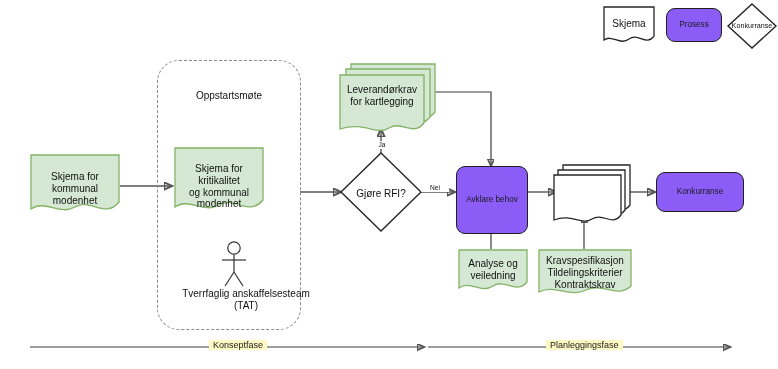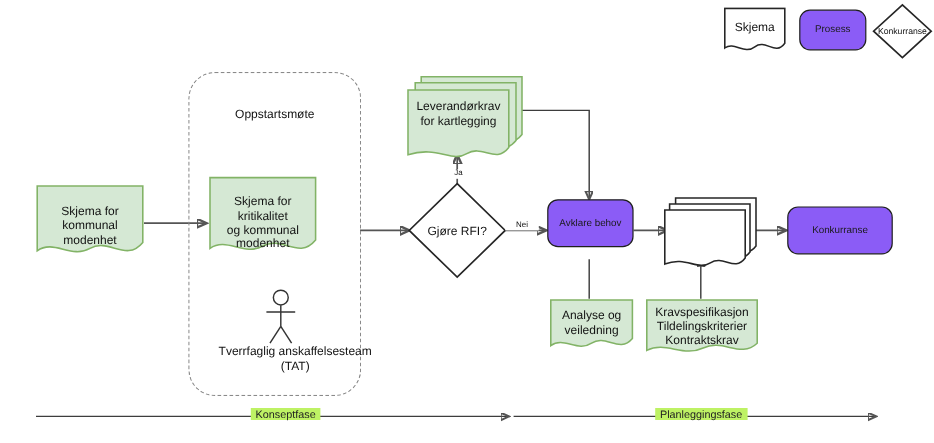--- a/index.html
+++ b/index.html
@@ -23,21 +23,21 @@
     font-size:10px;
     color:#111;
     pointer-events:none;
     white-space:pre-line;
   }
   .lbl.small{font-size:7.2px;}
   .lbl.edge{font-size:6.6px;background:#fff;padding:0 1px;}
   .phase-lbl{
     position:absolute;
     font-size:9px;
-    background:#bef264;
+    background:#fef9c3;
     padding:0 4px;
     color:#222;
   }
   
   .doc-green svg .body{fill:#d5e8d4;stroke:#82b366;stroke-width:1.3;}
   .doc-white svg .body{fill:#ffffff;stroke:#262626;stroke-width:1.3;}
   .proc{
     position:absolute;
     box-sizing:border-box;
     border:1.8px solid #1f1f1f;
@@ -163,21 +163,21 @@
   <div class="abs doc-green" style="left:338px;top:62px;width:100px;height:70px;">
     <svg viewBox="0 0 100 70" width="100" height="70">
       <path class="body" d="M13,2 H97 V50 C86,64 75,47 62,55 C49,63 38,48 13,56 Z"></path>
       <path class="body" d="M8,7 H92 V55 C81,69 70,52 57,60 C44,68 33,53 8,61 Z"></path>
       <path class="body" d="M2,13 H86 V61 C75,75 64,58 51,66 C38,74 27,59 2,67 Z"></path>
     </svg>
   </div>
   <div class="lbl" style="left:340px;top:84px;width:84px;text-align:center;">Leverandørkrav
 for kartlegging</div>
 
-  <div class="proc" style="left:456px;top:166px;width:72px;height:40px;">
+  <div class="proc" style="left:456px;top:166px;width:72px;height:68px;">
     <span>Avklare behov</span>
   </div>
 
   <div class="abs doc-green" style="left:457px;top:248px;width:72px;height:48px;">
     <svg viewBox="0 0 72 48" width="72" height="48">
       <path class="body" d="M2,2 H70 V34 C59,47 48,30 36,38 C24,46 13,32 2,40 Z"></path>
     </svg>
   </div>
   <div class="lbl" style="left:457px;top:258px;width:72px;">Analyse og
 veiledning</div>

